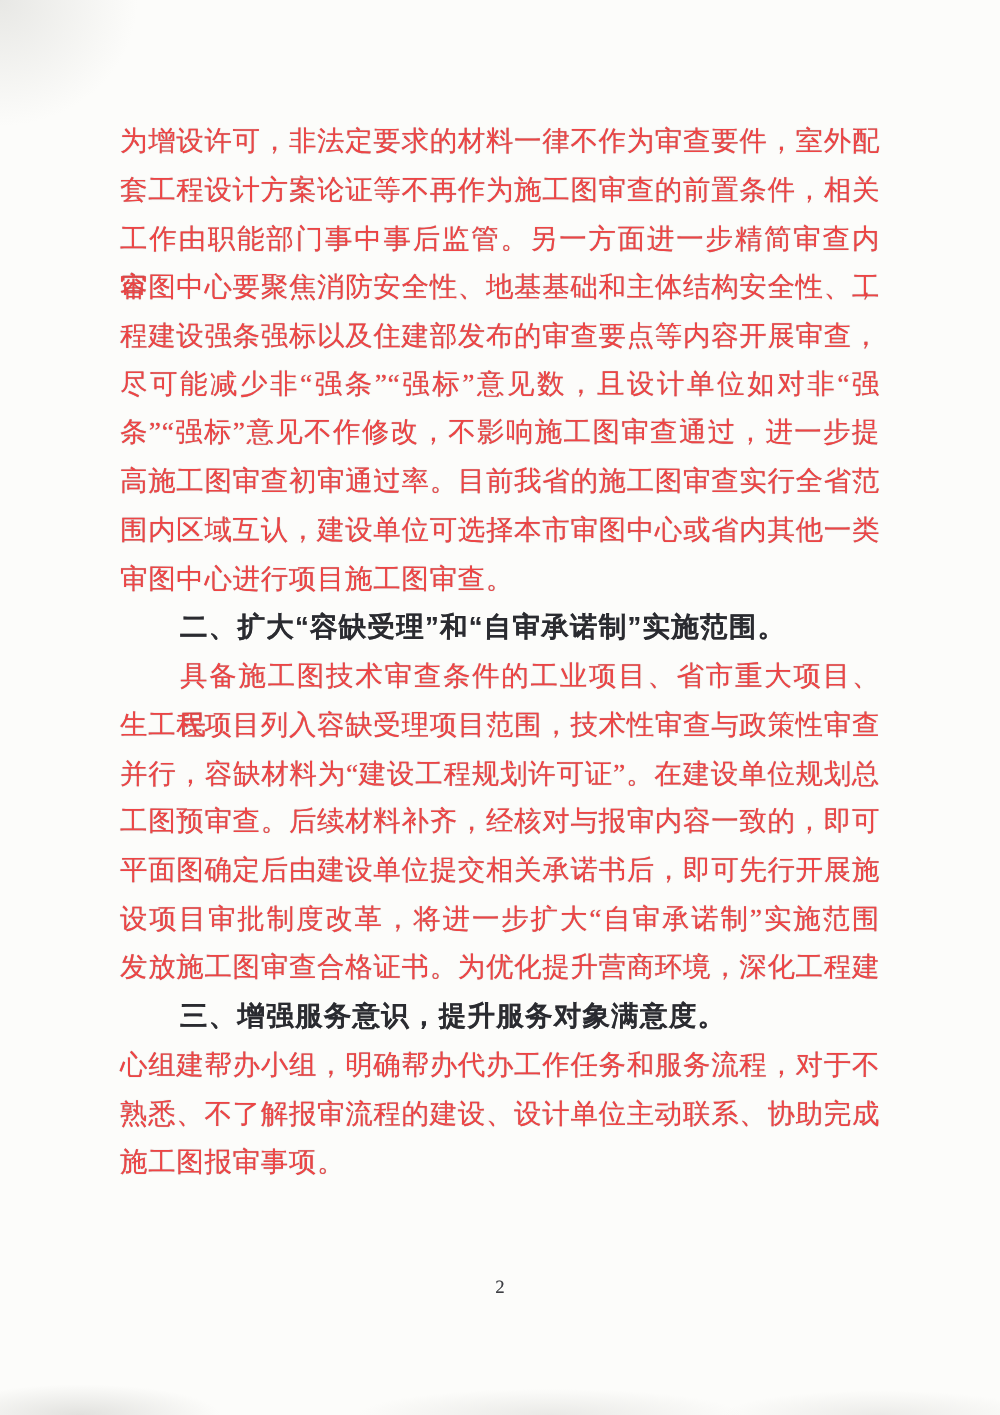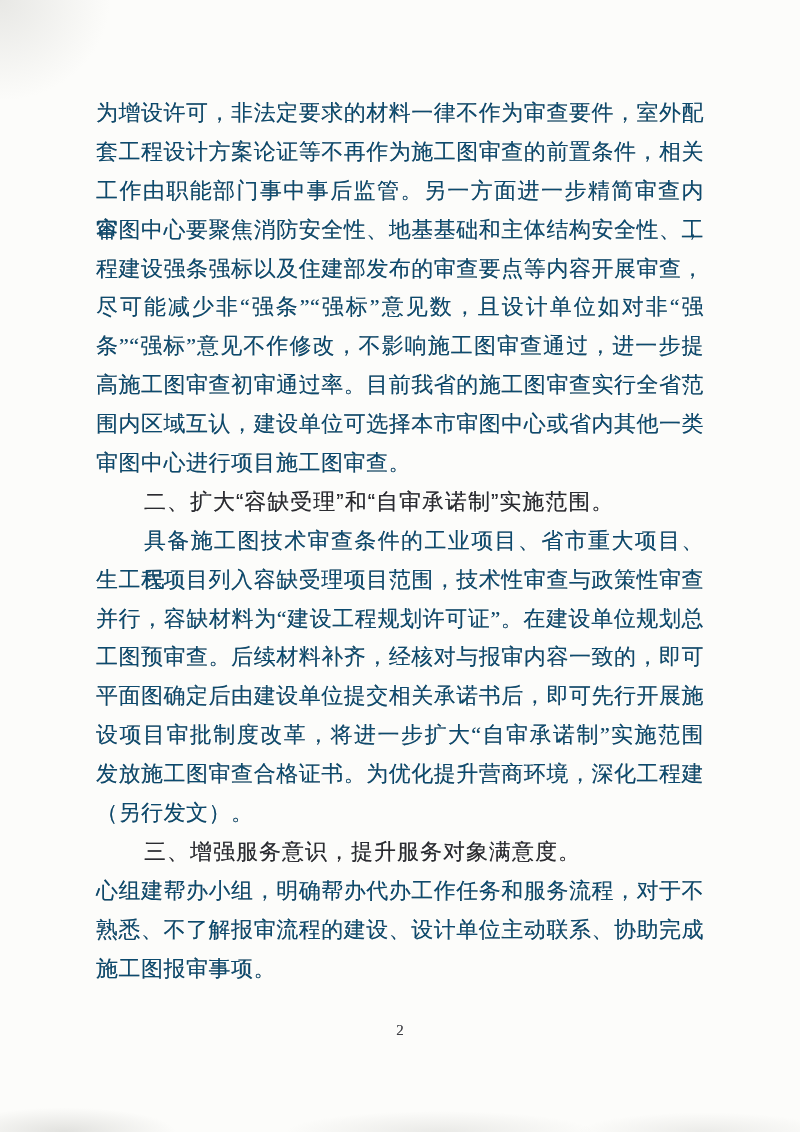--- a/index.html
+++ b/index.html
@@ -38,36 +38,36 @@
     position: absolute;
     left: 96px;
     top: 94px;
     width: 608px;
   }
   .line {
     height: 38.9px;
     line-height: 38.9px;
     font-size: 22px;
     letter-spacing: 0.5px;
-    color: #0c4a6e;
+    color: #ef4444;
     text-align: justify;
     text-align-last: left;
     text-shadow: 0 0 0.6px rgba(70,70,75,0.55);
     white-space: nowrap;
   }
   .line.fill {
     text-align-last: justify;
     white-space: normal;
   }
   .line.indent {
     padding-left: 48px;
   }
   .line.heading {
     font-family: "Liberation Sans", "DejaVu Sans", sans-serif;
-    font-weight: 400;
+    font-weight: 700;
     font-size: 22px;
     letter-spacing: 1px;
     color: #2a2b30;
     text-shadow: 0 0 0.5px rgba(45,45,50,0.6);
   }
   .page-number {
     position: absolute;
     left: 0;
     top: 1022px;
     width: 100%;
@@ -95,21 +95,20 @@
       <div class="line fill">围内区域互认，建设单位可选择本市审图中心或省内其他一类</div>
       <div class="line">审图中心进行项目施工图审查。</div>
       <div class="line heading indent">二、扩大“容缺受理”和“自审承诺制”实施范围。</div>
       <div class="line indent fill">具备施工图技术审查条件的工业项目、省市重大项目、民</div>
       <div class="line fill">生工程项目列入容缺受理项目范围，技术性审查与政策性审查</div>
       <div class="line fill">并行，容缺材料为“建设工程规划许可证”。在建设单位规划总</div>
       <div class="line fill">工图预审查。后续材料补齐，经核对与报审内容一致的，即可</div>
       <div class="line fill">平面图确定后由建设单位提交相关承诺书后，即可先行开展施</div>
       <div class="line fill">设项目审批制度改革，将进一步扩大“自审承诺制”实施范围</div>
       <div class="line fill">发放施工图审查合格证书。为优化提升营商环境，深化工程建</div>
-      <div class="line">（另行发文）。</div>
       <div class="line heading indent">三、增强服务意识，提升服务对象满意度。</div>
       <div class="line fill">心组建帮办小组，明确帮办代办工作任务和服务流程，对于不</div>
       <div class="line fill">熟悉、不了解报审流程的建设、设计单位主动联系、协助完成</div>
       <div class="line">施工图报审事项。</div>
     </div>
   <div class="page-number">2</div>
   <div class="scan-smudge-bottom"></div>
 </div>
 
 </body></html>

